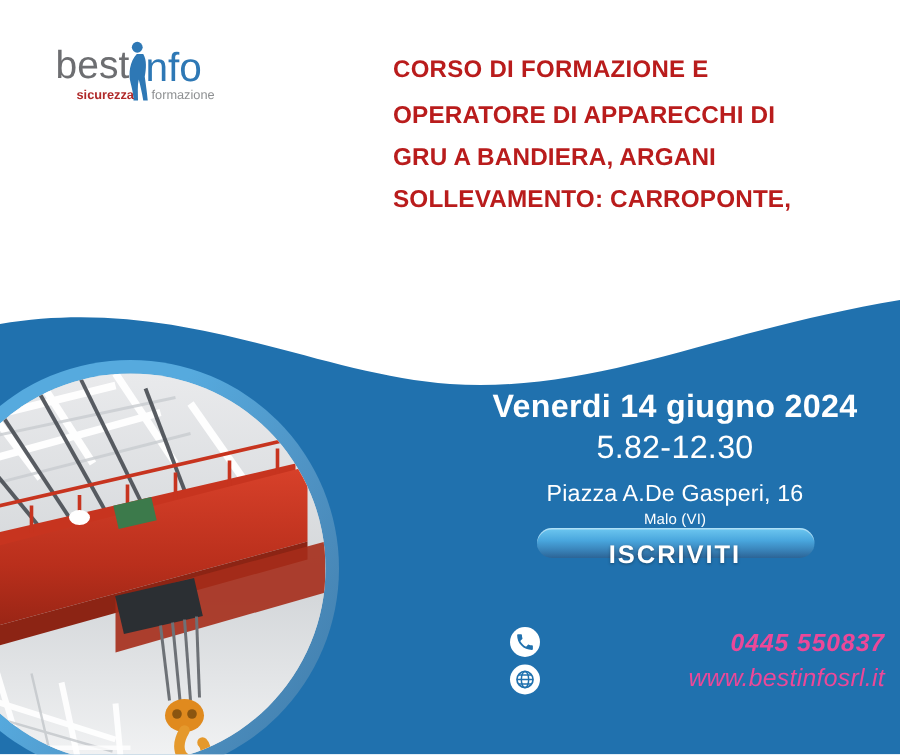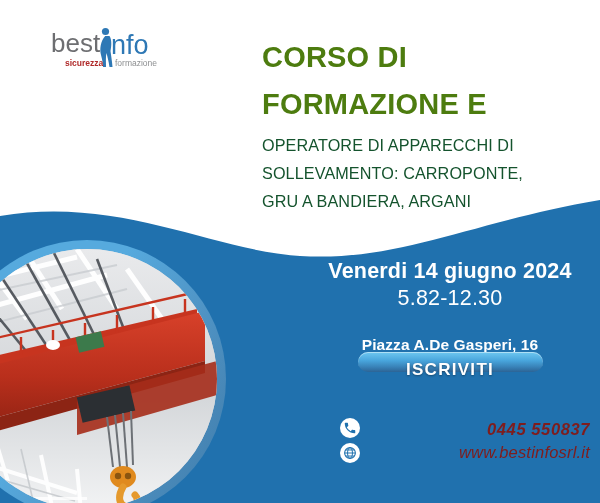--- a/index.html
+++ b/index.html
@@ -16,40 +16,40 @@
   }
 
   
   .wave-panel {
     position:absolute; left:0; top:0; width:600px; height:503px;
   }
   .wave-panel svg { display:block; width:600px; height:503px; }
 
   
   .logo {
-    position:absolute; left:51px; top:24px; width:120px; height:48px;
+    position:absolute; left:37px; top:24px; width:120px; height:48px;
   }
   .logo svg { display:block; }
 
   
   .headings {
     position:absolute; left:262px; top:34px; width:330px;
   }
   .title-main {
-    color:#4d7c0f;
-    font-size:29px;
+    color:#b91c1c;
+    font-size:16px;
     font-weight:bold;
     letter-spacing:0.2px;
     line-height:1.62;
     text-transform:uppercase;
   }
   .title-sub {
-    color:#14532d;
+    color:#b91c1c;
     font-size:16.2px;
-    font-weight:normal;
+    font-weight:bold;
     letter-spacing:0.1px;
     line-height:1.72;
     text-transform:uppercase;
     margin-top:4px;
   }
 
   
   .photo-wrap {
     position:absolute; left:-52px; top:240px;
     width:278px; height:278px;
@@ -74,22 +74,22 @@
   }
   .info-date {
     font-size:21.5px; line-height:1.27; font-weight:bold;
     letter-spacing:0.2px;
   }
   .info-time {
     font-size:21.5px; line-height:1.27; font-weight:normal;
     letter-spacing:0.2px;
   }
   .info-addr {
-    font-size:15.5px; line-height:1.32; font-weight:bold;
-    margin-top:22px; letter-spacing:0.1px;
+    font-size:15.5px; line-height:1.32; font-weight:normal;
+    margin-top:7px; letter-spacing:0.1px;
   }
   .info-city {
     font-size:10px; line-height:1.32; font-weight:normal;
     letter-spacing:0.1px;
   }
 
   
   .cta-wrap {
     position:absolute; left:300px; top:352px; width:300px;
     text-align:center;
@@ -116,21 +116,21 @@
     width:40px; display:flex; flex-direction:column; gap:5px;
     align-items:center;
   }
   .c-icon {
     width:20px; height:20px; border-radius:50%;
     background:#ffffff; display:flex; align-items:center;
     justify-content:center;
   }
   .c-icon svg { display:block; }
   .contact-text {
-    flex:1; text-align:right; color:#7f1d1d;
+    flex:1; text-align:right; color:#ec4899;
     padding-right:10px;
   }
   .contact-phone {
     font-size:16.5px; font-weight:bold; font-style:italic;
     letter-spacing:0.6px; line-height:1.35;
   }
   .contact-web {
     font-size:16.5px; font-weight:normal; font-style:italic;
     letter-spacing:0.2px; line-height:1.35;
   }
@@ -158,22 +158,22 @@
       <text x="64" y="42" font-family="Liberation Sans, sans-serif" font-size="8.5" fill="#8d8f91">formazione</text>
     </svg>
   </div>
 
   <div class="headings">
     <div class="title-main">
       <div>CORSO DI FORMAZIONE E</div>
     </div>
     <div class="title-sub">
       <div>OPERATORE DI APPARECCHI DI</div>
+      <div>GRU A  BANDIERA, ARGANI</div>
       <div>SOLLEVAMENTO: CARROPONTE,</div>
-      <div>GRU A  BANDIERA, ARGANI</div>
     </div>
   </div>
 
   <div class="photo-wrap">
     <div class="photo-ring"></div>
     <div class="photo-circle">
       <svg viewBox="0 0 260 260" xmlns="http://www.w3.org/2000/svg">
         <defs>
           <linearGradient id="ceil" x1="0" y1="0" x2="0" y2="1">
             <stop offset="0%" stop-color="#e9eaec"></stop>

